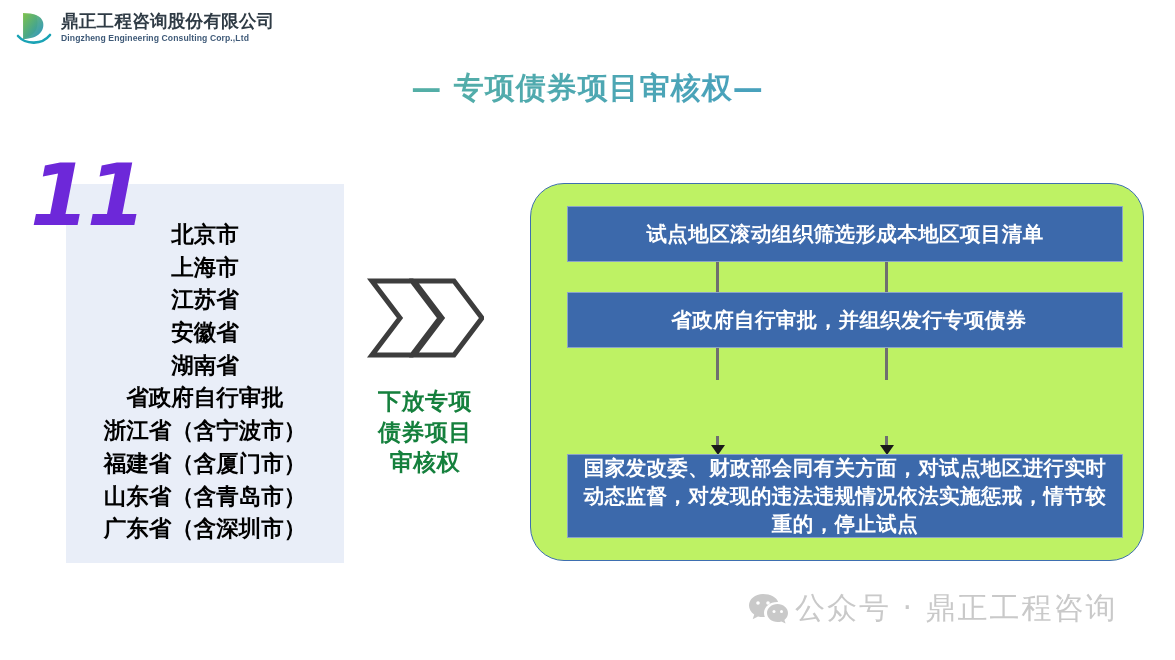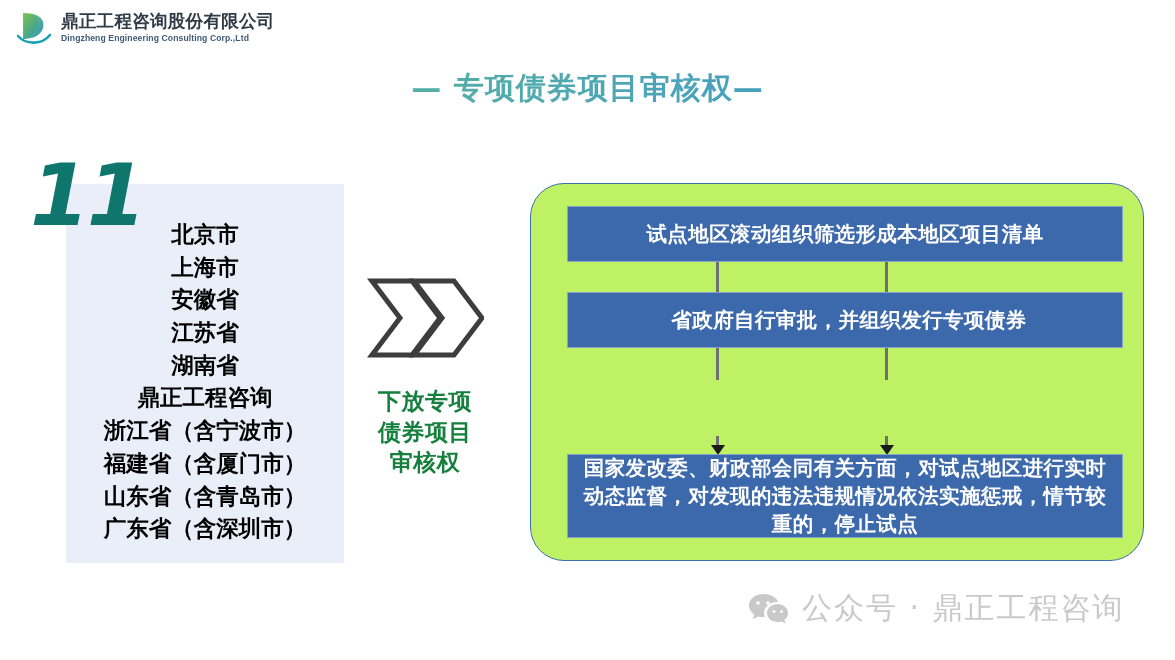--- a/index.html
+++ b/index.html
@@ -104,21 +104,21 @@
   #province-list div { height: 32.7px; }
 
   #big-number {
     position: absolute;
     left: 30px;
     top: 152px;
     font-family: "DejaVu Sans", "Liberation Sans", sans-serif;
     font-size: 86px;
     font-weight: bold;
     font-style: italic;
-    color: #0f766e;
+    color: #6d28d9;
     letter-spacing: -3px;
     line-height: 1;
   }
 
   
   #chevron-group {
     position: absolute;
     left: 366px;
     top: 276px;
     width: 118px;
@@ -195,21 +195,21 @@
   .ah-a { left: 179.5px; }
   .ah-b { left: 348.5px; }
 
   
   #watermark {
     position: absolute;
     left: 748px;
     top: 588px;
     display: flex;
     align-items: center;
-    gap: 14px;
+    gap: 7px;
   }
   #wechat-icon { width: 40px; height: 34px; flex: 0 0 40px; }
   #watermark-text {
     font-family: "DejaVu Sans", "Liberation Sans", sans-serif;
     font-size: 30px;
     color: #c9c9c9;
     letter-spacing: 2px;
     white-space: nowrap;
   }
 </style>
@@ -244,24 +244,24 @@
     </div>
   </div>
 
   <div id="title">— 专项债券项目审核权—</div>
 
   <div id="left-panel"></div>
 
   <div id="province-list">
     <div>北京市</div>
     <div>上海市</div>
+    <div>江苏省</div>
     <div>安徽省</div>
-    <div>江苏省</div>
     <div>湖南省</div>
-    <div>鼎正工程咨询</div>
+    <div>省政府自行审批</div>
     <div>浙江省（含宁波市）</div>
     <div>福建省（含厦门市）</div>
     <div>山东省（含青岛市）</div>
     <div>广东省（含深圳市）</div>
   </div>
 
   <div id="big-number">11</div>
 
   <div id="chevron-group">
     <svg width="118" height="84" viewBox="0 0 118 84">

